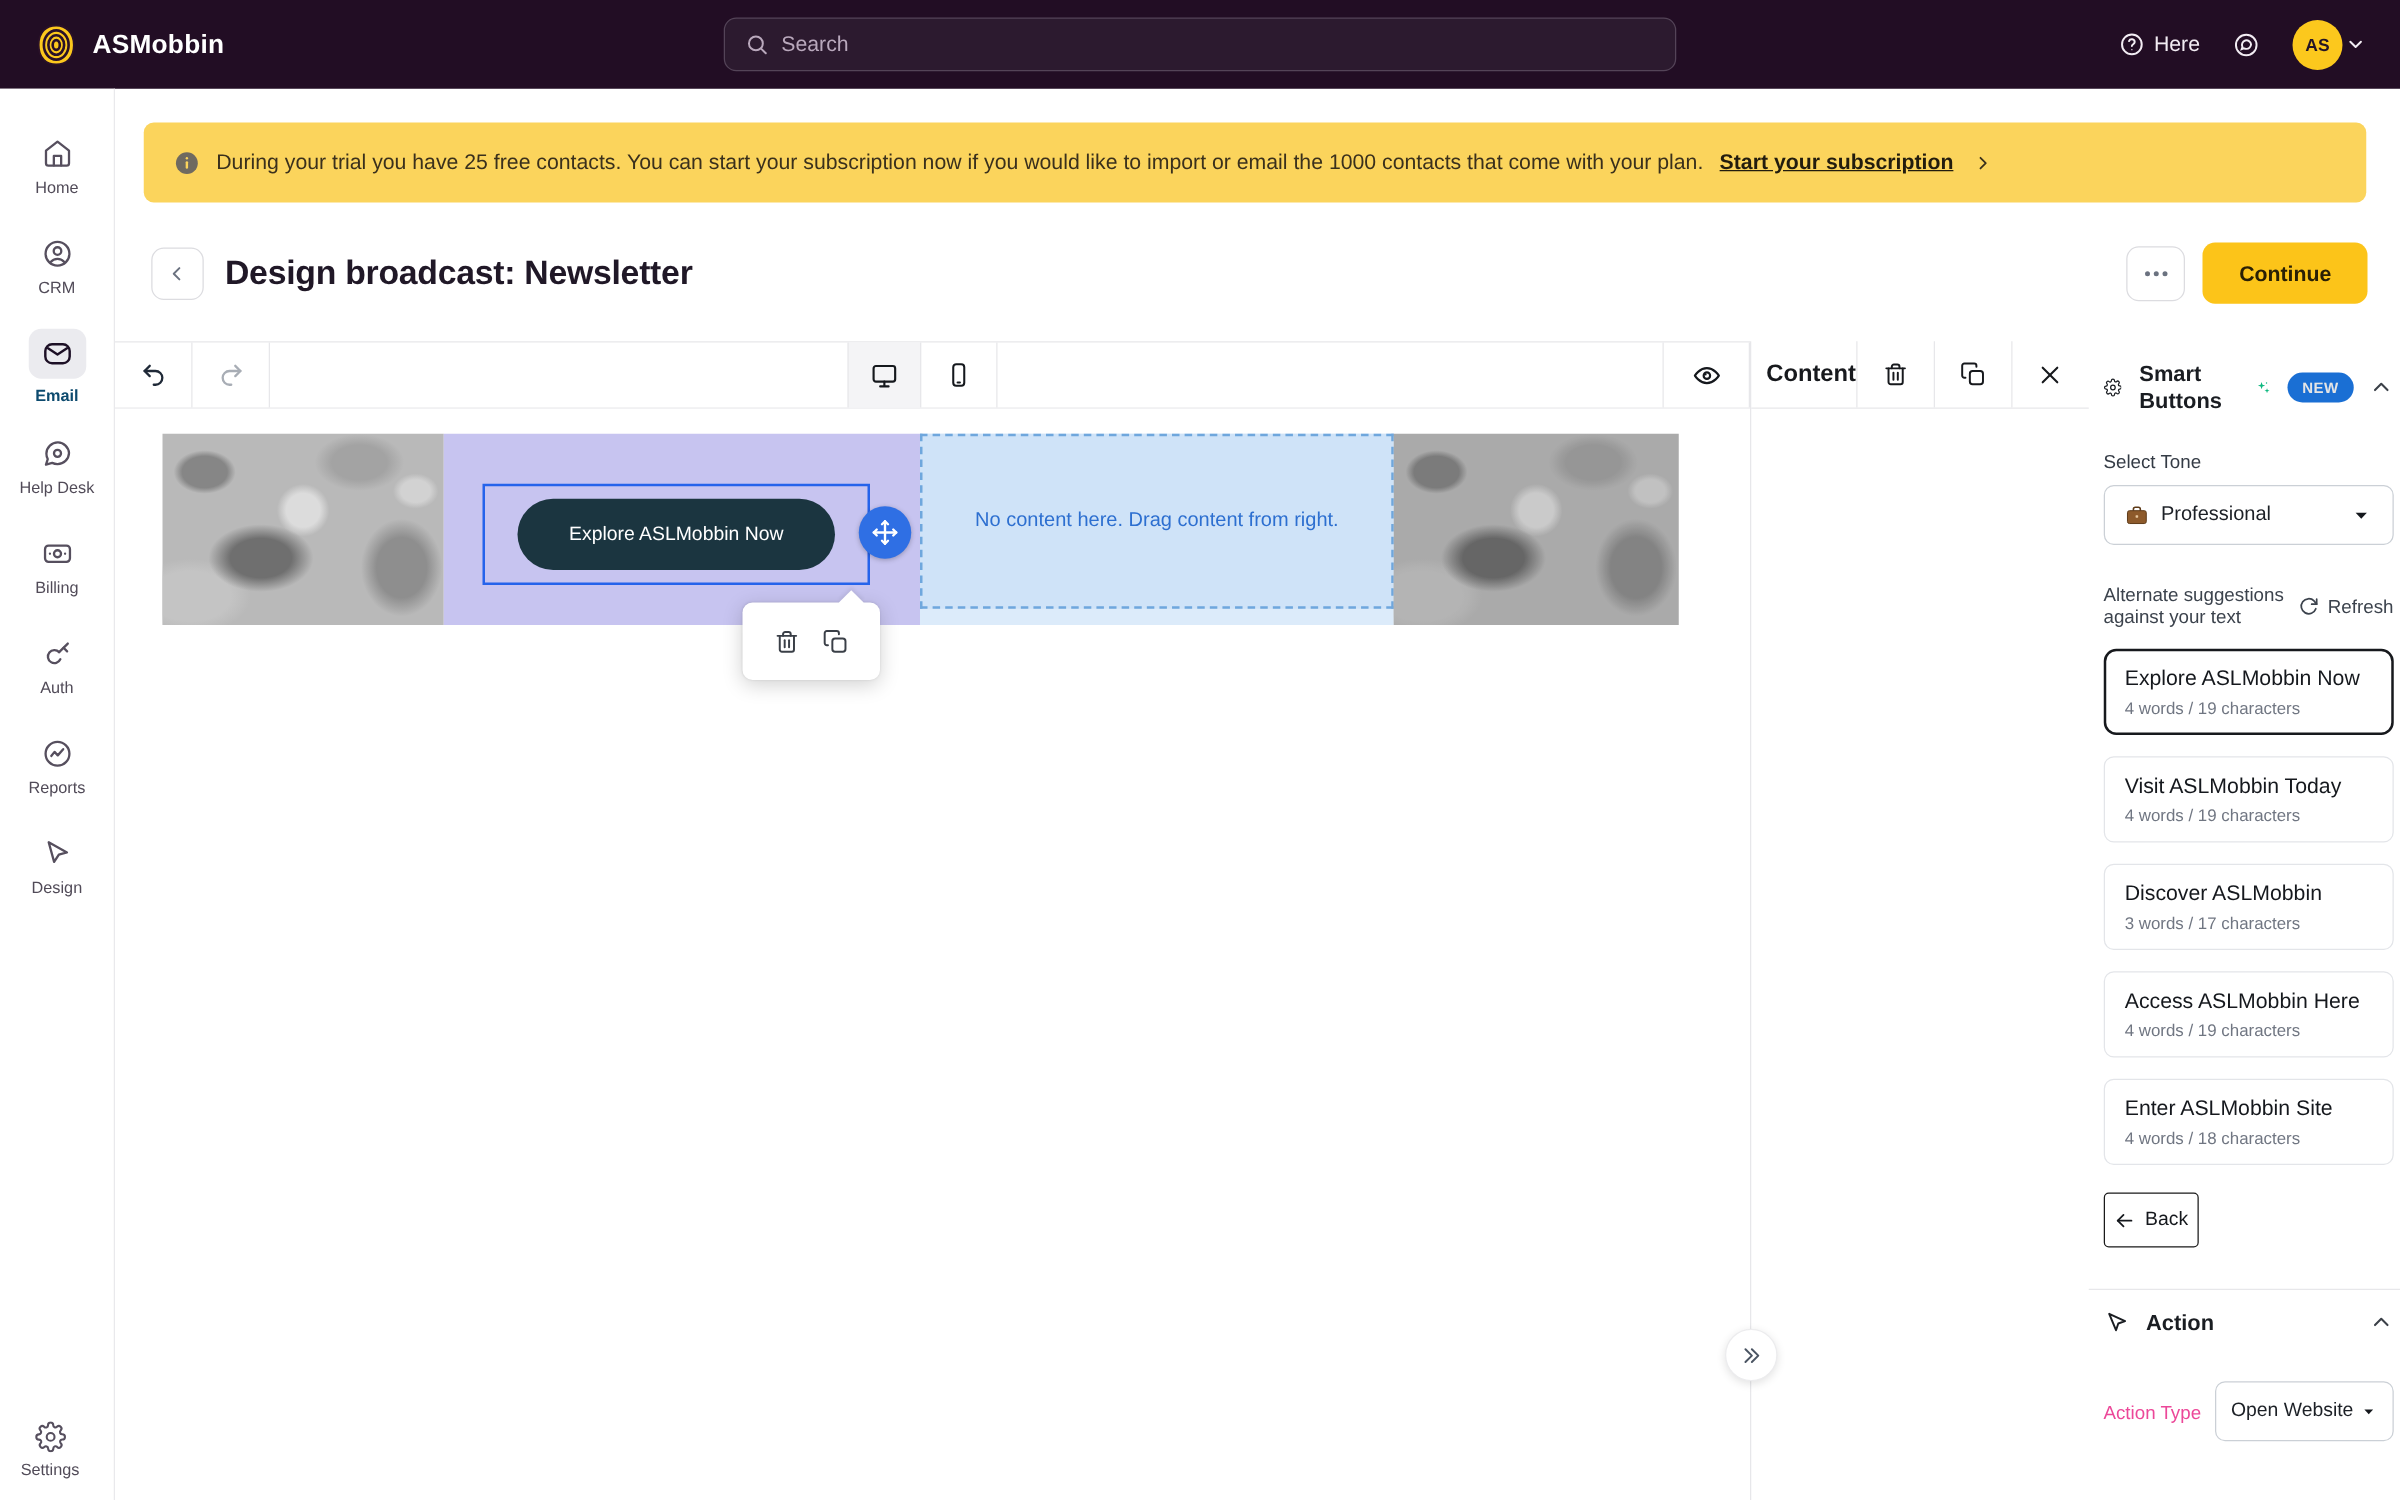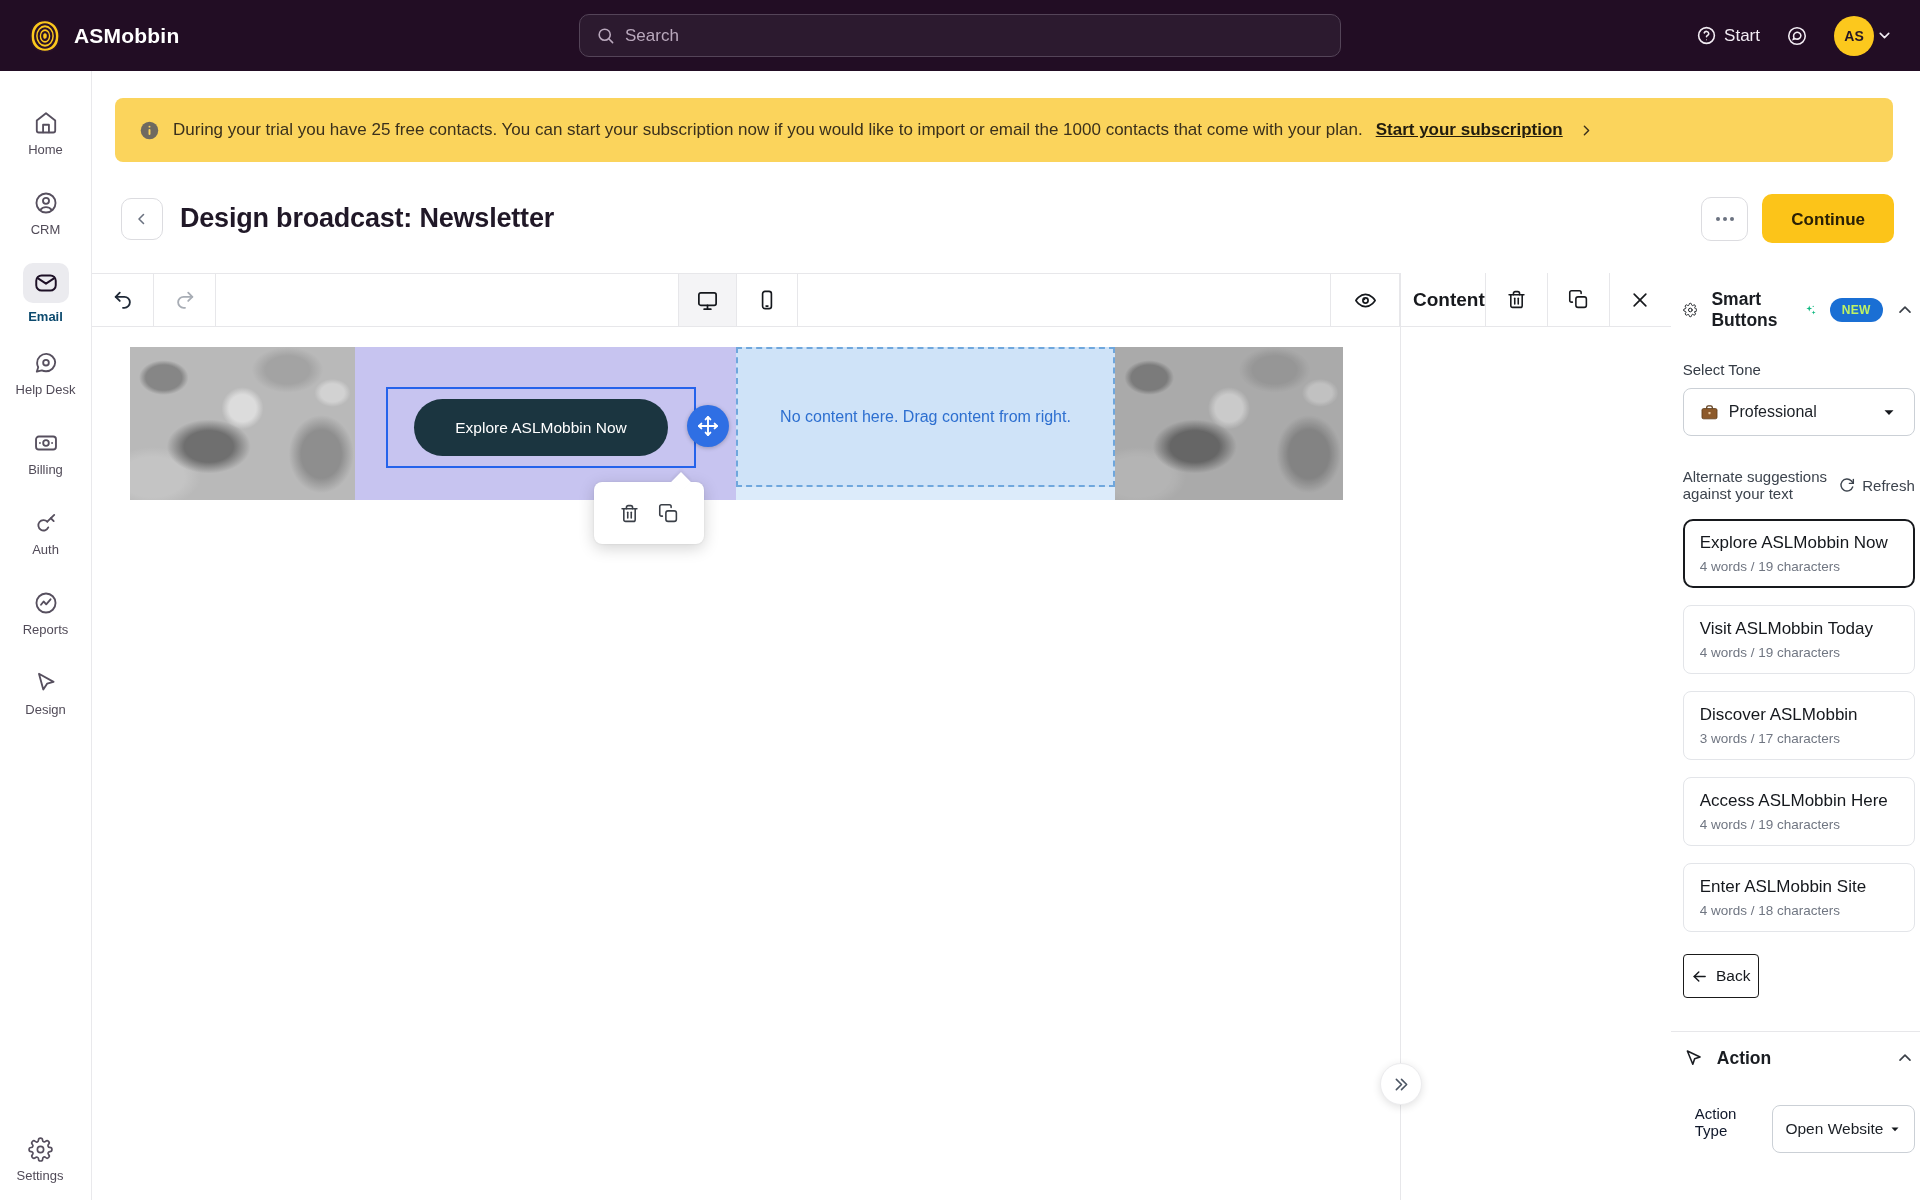--- a/index.html
+++ b/index.html
@@ -89,39 +89,39 @@
   .pop-btn { cursor:pointer; position:relative; z-index:1; }
 
   
   .rightpanel { width:520px; flex:0 0 520px; border-left:1px solid #e7e7ea; background:#fff; position:relative; display:flex; flex-direction:row; }
   .panel-header { height:54px; flex:0 0 54px; display:flex; align-items:stretch; border-bottom:1px solid #e7e7ea; }
   .panel-title { flex:1; display:flex; align-items:center; padding-left:12px; font-size:19px; font-weight:700; color:#17191d; }
   .ph-btn { width:62px; border-left:1px solid #e7e7ea; display:flex; align-items:center; justify-content:center; color:#17191d; cursor:pointer; }
   .panel-body { padding:0 30px 0 12px; }
   .sb-row { display:flex; align-items:center; gap:12px; padding-top:16px; }
   .sb-title { font-size:17.5px; font-weight:700; color:#1a1d22; margin-left:2px; }
-  .new-badge { background:#1a6fd4; color:#bef264; font-size:12px; font-weight:700; padding:5px 12px; border-radius:999px; letter-spacing:.3px; }
+  .new-badge { background:#1a6fd4; color:#e5e5e5; font-size:12px; font-weight:700; padding:5px 12px; border-radius:999px; letter-spacing:.3px; }
   .sb-chevron { margin-left:auto; color:#3b4048; cursor:pointer; display:flex; }
   .field-label { font-size:15px; color:#343b45; margin-top:30px; }
   .tone-select { margin-top:10px; height:48px; border:1px solid #cbd0d6; border-radius:8px; display:flex; align-items:center; gap:10px; padding:0 16px; font-size:16px; color:#1c2026; cursor:pointer; background:#fff; }
   .tone-caret { margin-left:auto; display:flex; }
   .sugg-header { margin-top:32px; display:flex; align-items:center; justify-content:space-between; }
   .sugg-label { font-size:15px; color:#3c434d; }
   .refresh-btn { display:flex; align-items:center; gap:7px; font-size:15px; color:#3c434d; cursor:pointer; }
   .card { border:1px solid #e3e5e9; border-radius:8px; padding:13px 16px; margin-top:17px; cursor:pointer; background:#fff; }
   .card.selected { border:2px solid #17191d; border-radius:10px; padding:12px 15px; }
   .card:first-of-type { margin-top:16px; }
   .card-title { font-size:17px; font-weight:500; color:#15181d; }
   .card-meta { font-size:13.5px; color:#707682; margin-top:6px; }
   .panel-back { margin-top:22px; height:44px; width:76px; border:1px solid #1a1a1a; border-radius:4px; background:#fff; display:flex; align-items:center; justify-content:center; gap:8px; font-size:15.5px; color:#15181d; cursor:pointer; font-family:inherit; }
   .panel-divider { margin:33px -30px 0 -12px; border-top:1px solid #e7e7ea; }
   .action-row { display:flex; align-items:flex-start; gap:13px; padding-top:16px; color:#1a1d22; }
   .action-title { font-size:17.5px; font-weight:700; }
   .action-type-row { margin-top:36px; display:flex; align-items:flex-end; justify-content:space-between; }
-  .action-type-label { font-size:15px; color:#0f172a; margin-bottom:14px;margin-left:12px; }
+  .action-type-label { font-size:15px; color:#ec4899; margin-bottom:14px; }
   .action-type-select { width:143px; height:48px; border:1px solid #cbd0d6; border-radius:8px; display:flex; align-items:center; justify-content:space-between; padding:0 12px; font-size:15.5px; color:#1c2026; cursor:pointer; background:#fff; }
   .collapse-btn { position:absolute; left:-21px; top:790px; width:42px; height:42px; border-radius:50%; background:#fff; border:1px solid #ececee; box-shadow:0 2px 8px rgba(0,0,0,.12); display:flex; align-items:center; justify-content:center; color:#4b5563; cursor:pointer; z-index:5; }
 </style>
 </head>
 <body>
 
 <div class="app">
 
   <header class="topnav">
     <div class="brand">
@@ -148,21 +148,21 @@
 
     <div class="nav-right">
       <div class="help-btn">
         <span>
           <svg width="21" height="21" viewBox="0 0 24 24" fill="none" stroke="#f2ecf3" stroke-width="1.8" stroke-linecap="round">
               <circle cx="12" cy="12" r="9"></circle>
               <path d="M9.4 9a2.7 2.7 0 0 1 5.2.9c0 1.8-2.6 2.1-2.6 3.6"></path>
               <circle cx="12" cy="16.8" r="0.6" fill="#f2ecf3" stroke="none"></circle>
             </svg>
         </span>
-        <span>Start</span>
+        <span>Here</span>
       </div>
       <span class="nav-icon-btn">
         <svg width="22" height="22" viewBox="0 0 24 24" fill="none" stroke="#f2ecf3" stroke-width="1.7" stroke-linecap="round">
             <circle cx="12" cy="12" r="9"></circle>
             <path d="M16.2 11.4a4.1 4.1 0 0 1-4.2 4 4.6 4.6 0 0 1-2-.45L8 15.6l.65-1.9a4 4 0 1 1 7.55-2.3z"></path>
           </svg>
       </span>
       <div class="account">
         <span class="avatar">AS</span>
         <span>

